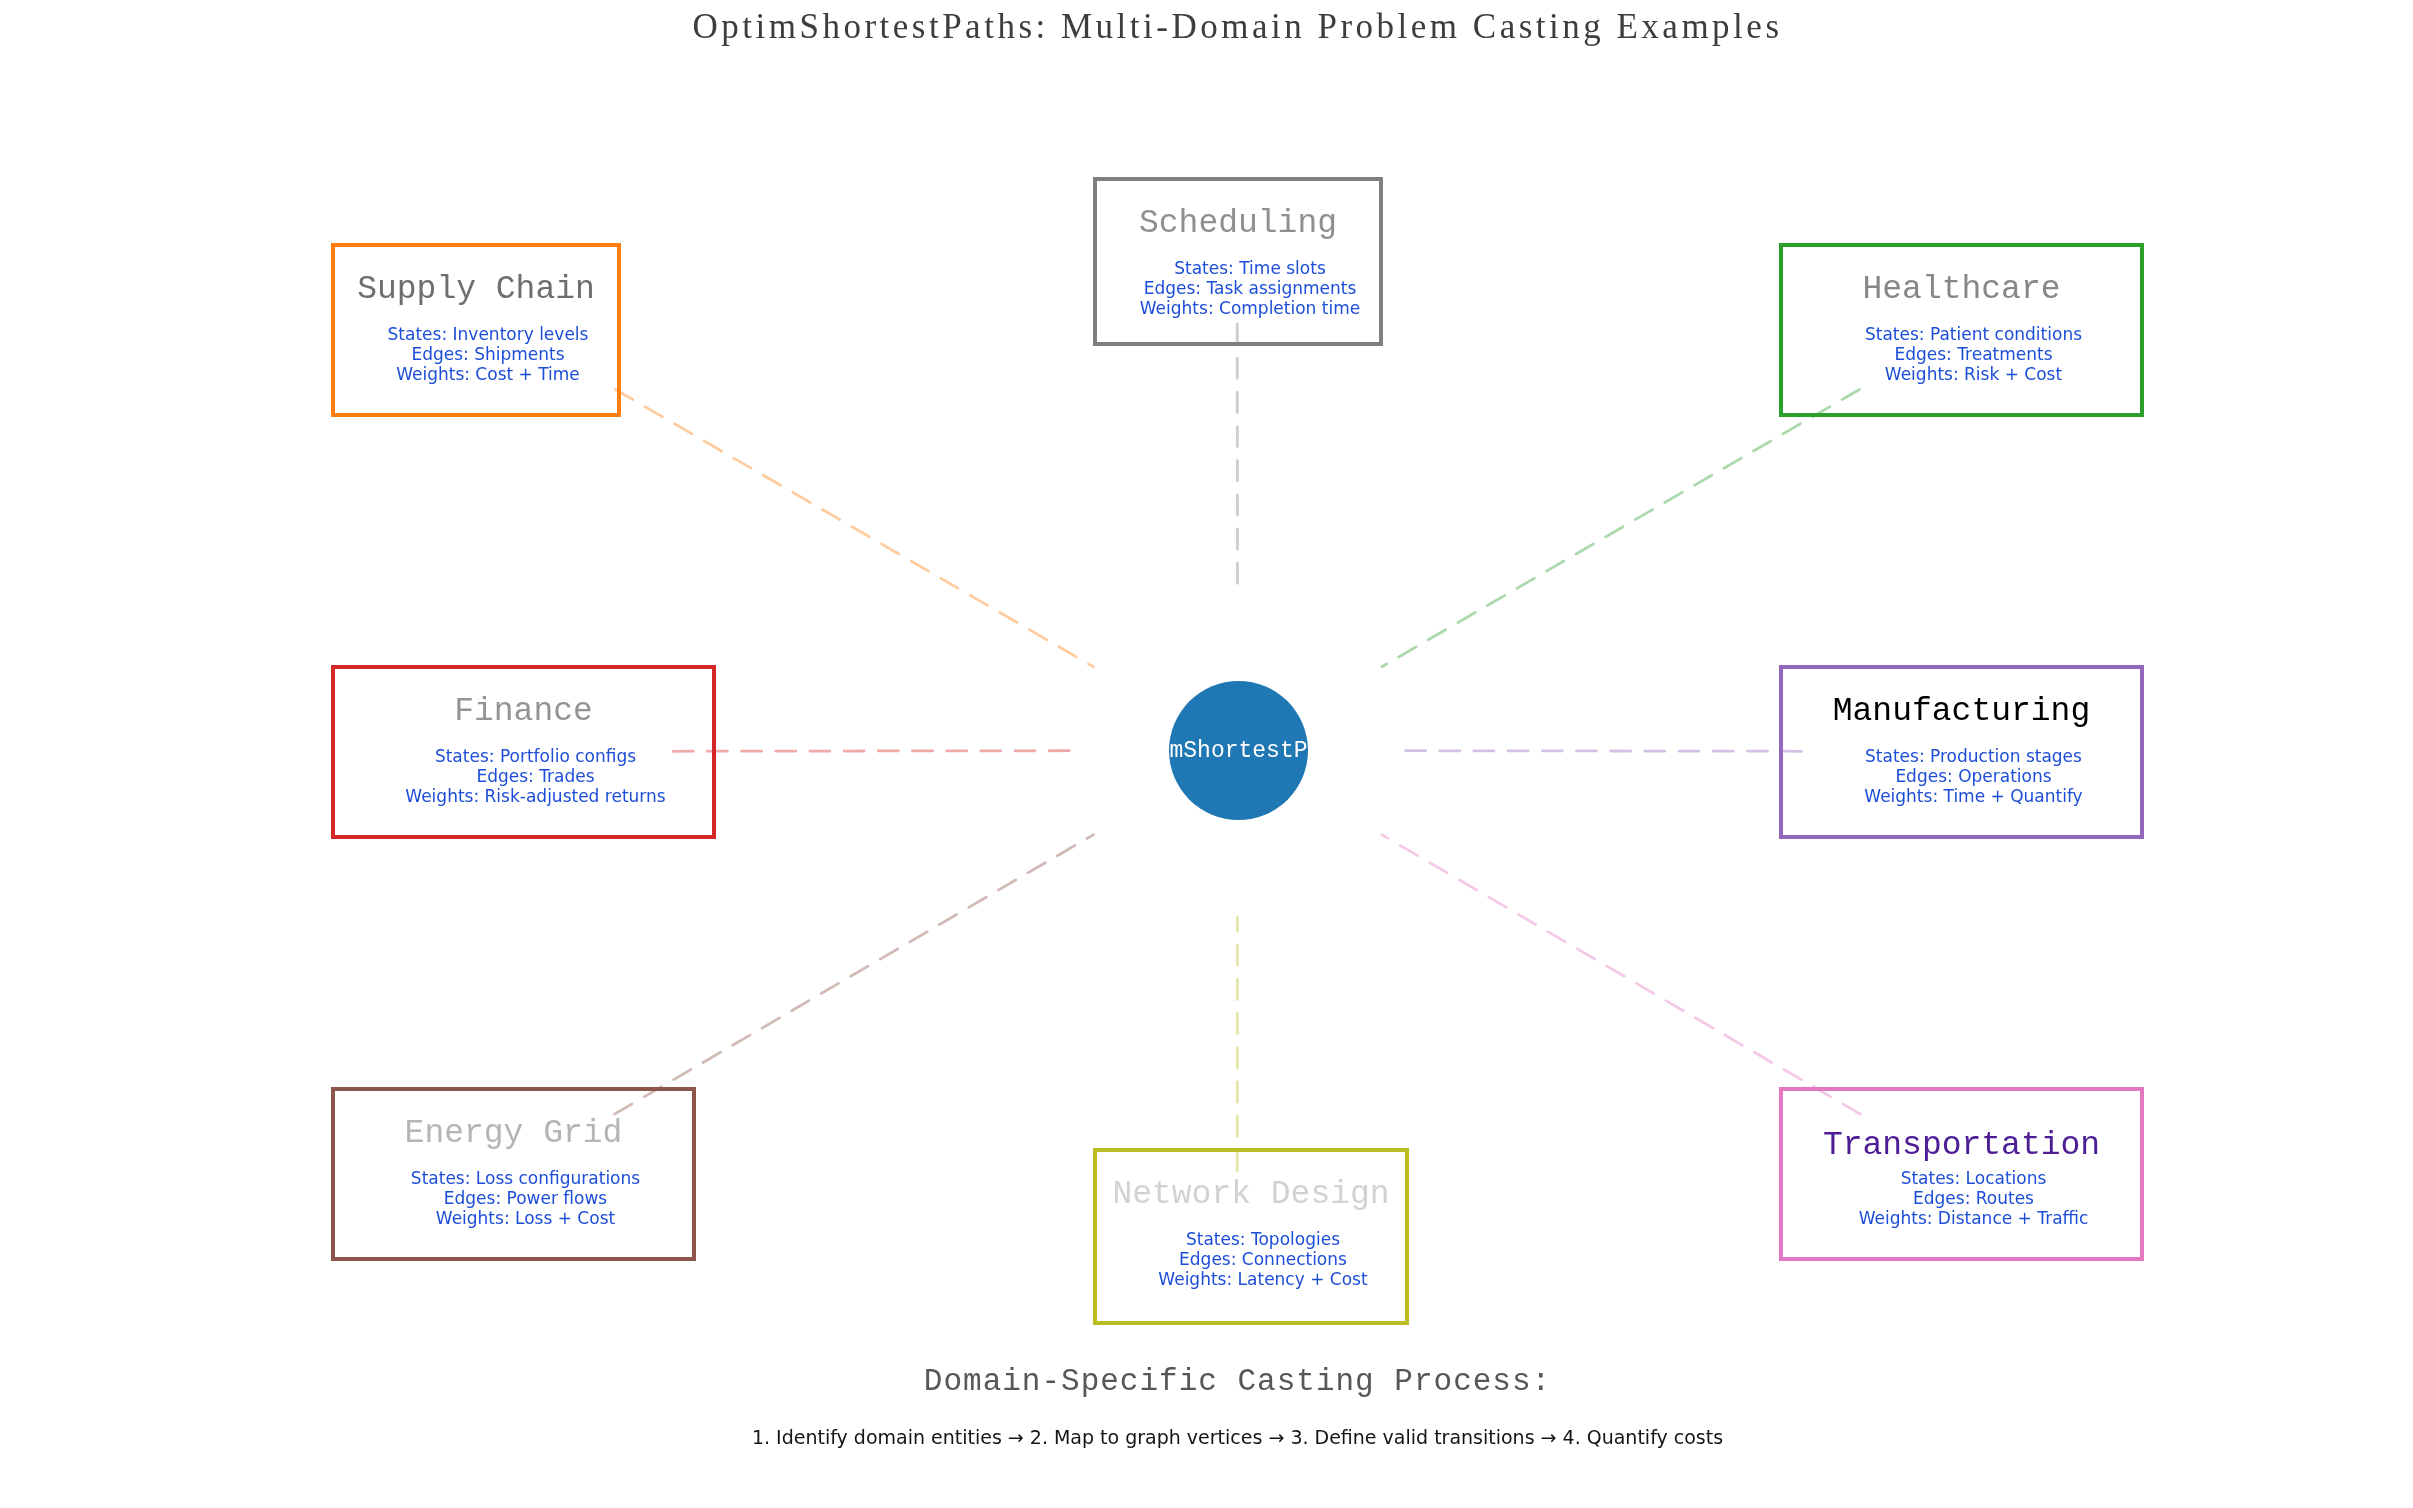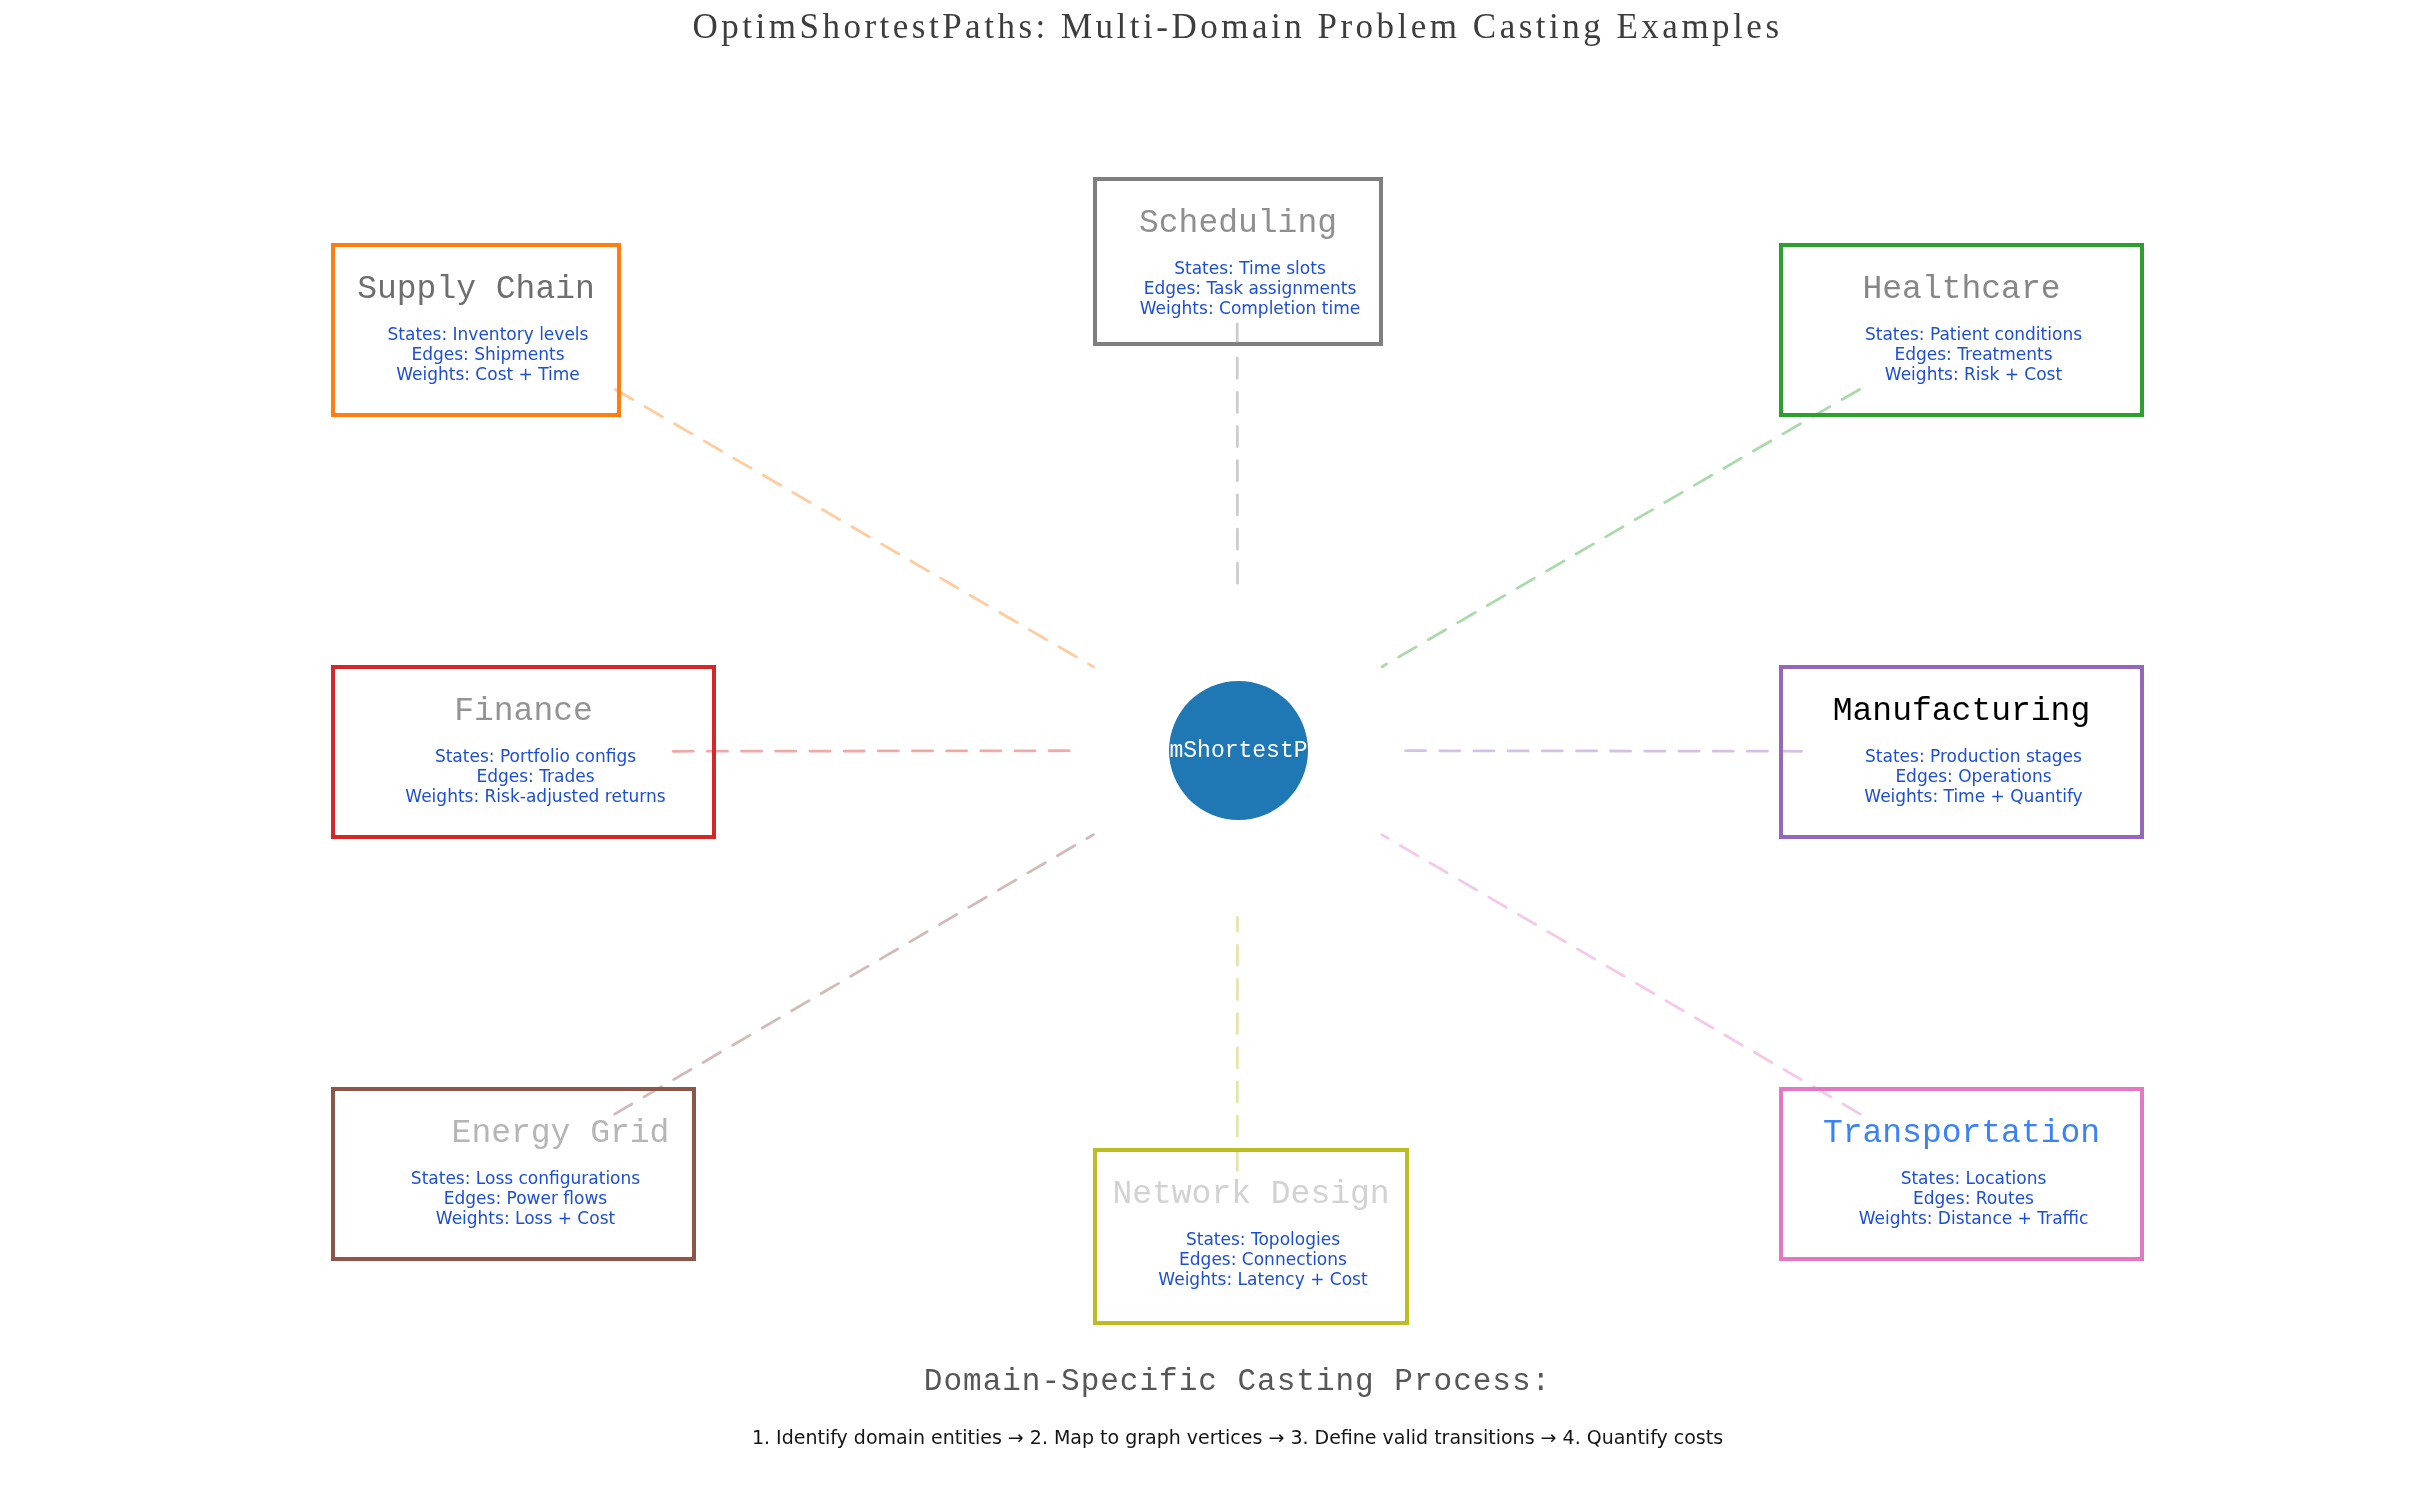--- a/index.html
+++ b/index.html
@@ -83,39 +83,39 @@
 <div class="domain-box" style="left: 1779px; top: 665px; width: 365px; height: 174px; border-color: rgb(148, 103, 189);">
   <div class="box-title" style="color: #000000;">Manufacturing</div>
   <div class="box-details">
     <div>States: Production stages</div>
     <div>Edges: Operations</div>
     <div>Weights: Time + Quantify</div>
   </div>
 </div>
 
 <div class="domain-box" style="left: 1779px; top: 1087px; width: 365px; height: 174px; border-color: rgb(227, 119, 194);">
-  <div class="box-title" style="color: #3b82f6;">Transportation</div>
+  <div class="box-title" style="color: #4c1d95; margin-top: 12px;">Transportation</div>
   <div class="box-details">
     <div>States: Locations</div>
     <div>Edges: Routes</div>
     <div>Weights: Distance + Traffic</div>
   </div>
 </div>
 
 <div class="domain-box" style="left: 1093px; top: 1148px; width: 316px; height: 177px; border-color: rgb(188, 189, 34);">
   <div class="box-title" style="color: rgb(210, 210, 210);">Network Design</div>
   <div class="box-details">
     <div>States: Topologies</div>
     <div>Edges: Connections</div>
     <div>Weights: Latency + Cost</div>
   </div>
 </div>
 
 <div class="domain-box" style="left: 331px; top: 1087px; width: 365px; height: 174px; border-color: rgb(140, 86, 75);">
-  <div class="box-title" style="color: rgb(181, 181, 181); padding-left: 47px;">Energy Grid</div>
+  <div class="box-title" style="color: rgb(181, 181, 181);">Energy Grid</div>
   <div class="box-details">
     <div>States: Loss configurations</div>
     <div>Edges: Power flows</div>
     <div>Weights: Loss + Cost</div>
   </div>
 </div>
 
 <div class="domain-box" style="left: 331px; top: 665px; width: 385px; height: 174px; border-color: rgb(214, 39, 40);">
   <div class="box-title" style="color: rgb(148, 148, 148);">Finance</div>
   <div class="box-details">

